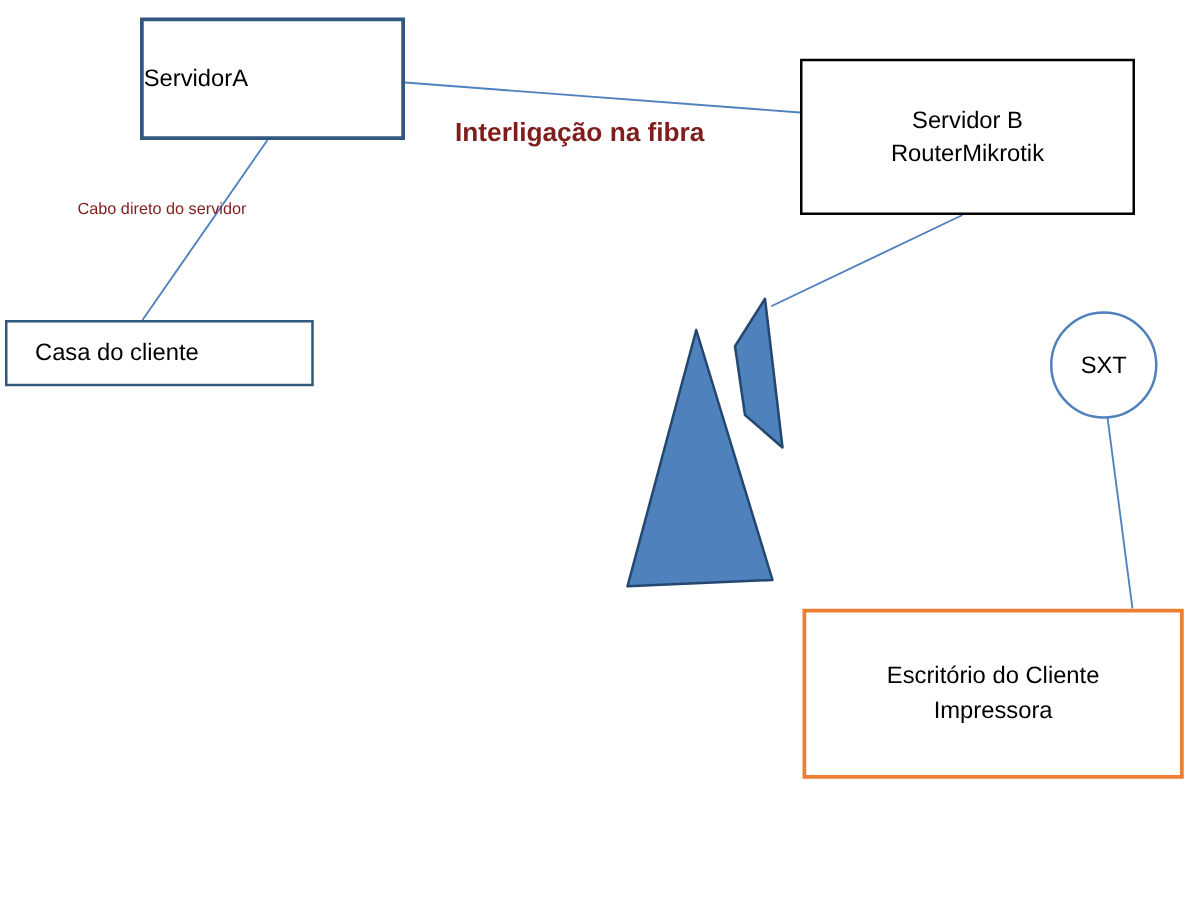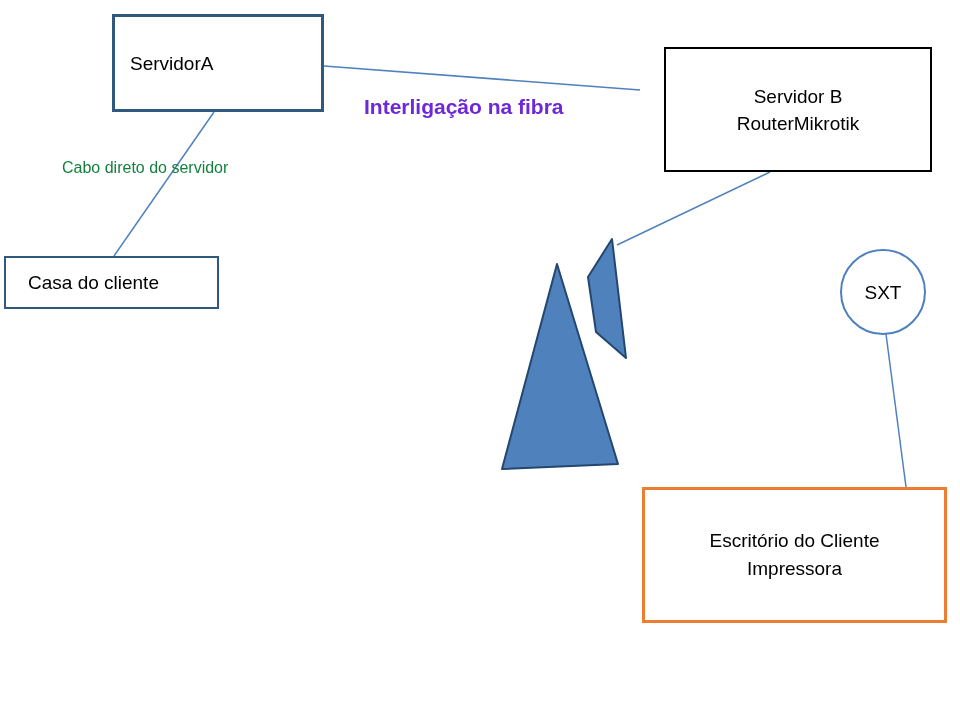--- a/index.html
+++ b/index.html
@@ -23,61 +23,59 @@
     flex-direction: column;
     justify-content: center;
     font-size: 19px;
     color: #000000;
     line-height: 27px;
   }
   #servidor-a {
     left: 112px; top: 14px; width: 212px; height: 98px;
     border: 3px solid #31597E;
     align-items: flex-start;
-    padding-left: 15px;
   }
   #servidor-b {
     left: 640px; top: 47px; width: 268px; height: 125px;
     border: 2px solid #000000;
     align-items: center;
     text-align: center;
-    margin-left: 24px;
   }
   #casa-cliente {
-    left: 4px; top: 256px; width: 215px; height: 53px;
+    left: 4px; top: 256px; width: 247px; height: 53px;
     border: 2px solid #31597E;
     align-items: flex-start;
     padding-left: 22px;
   }
   #sxt {
     left: 840px; top: 249px; width: 86px; height: 86px;
     border: 2px solid #4F81BD;
     border-radius: 50%;
     align-items: center;
     font-size: 19px;
   }
   #escritorio {
     left: 642px; top: 487px; width: 305px; height: 136px;
     border: 3px solid #ED7D31;
     align-items: center;
     text-align: center;
     line-height: 28px;
   }
   .free-label {
     position: absolute;
-    font-size: 16px;
-    color: #15803d;
+    font-size: 13px;
+    color: #7f1d1d;
     white-space: nowrap;
   }
   #cabo-label { left: 62px; top: 159px; }
   #fibra-label {
     left: 364px; top: 95px;
     font-size: 21px;
     font-weight: bold;
-    color: #6d28d9;
+    color: #7f1d1d;
   }
 </style>
 </head>
 <body>
 
 <div class="slide">
 
   <svg class="connector-layer" width="960" height="720" viewBox="0 0 960 720" fill="none">
     <line x1="324" y1="66" x2="640" y2="90" stroke="#4F81BD" stroke-width="1.5"></line>
     <line x1="214" y1="112" x2="114" y2="256" stroke="#4F81BD" stroke-width="1.5"></line>

